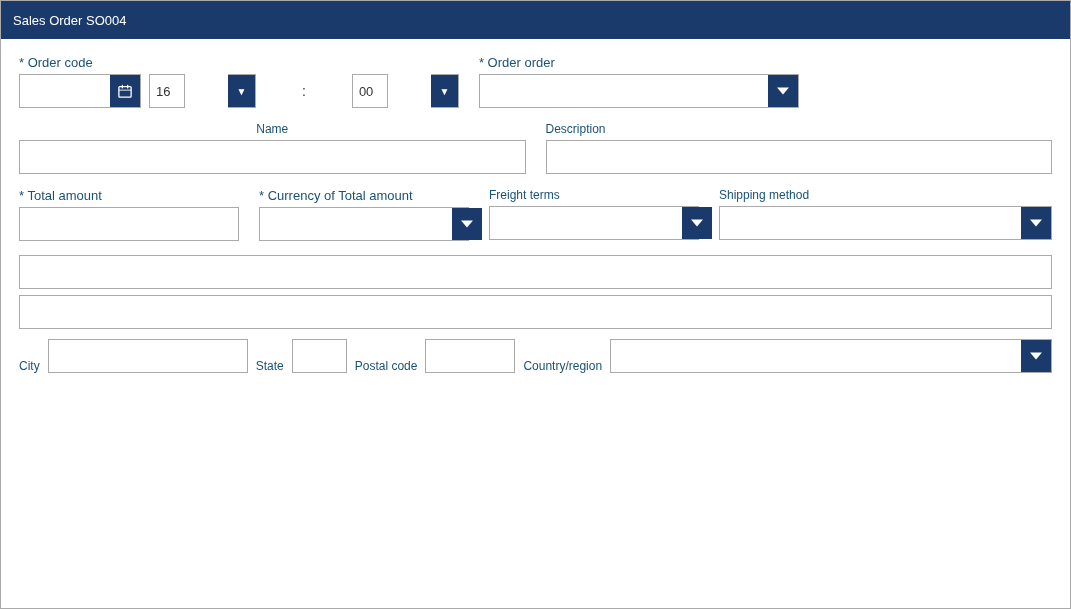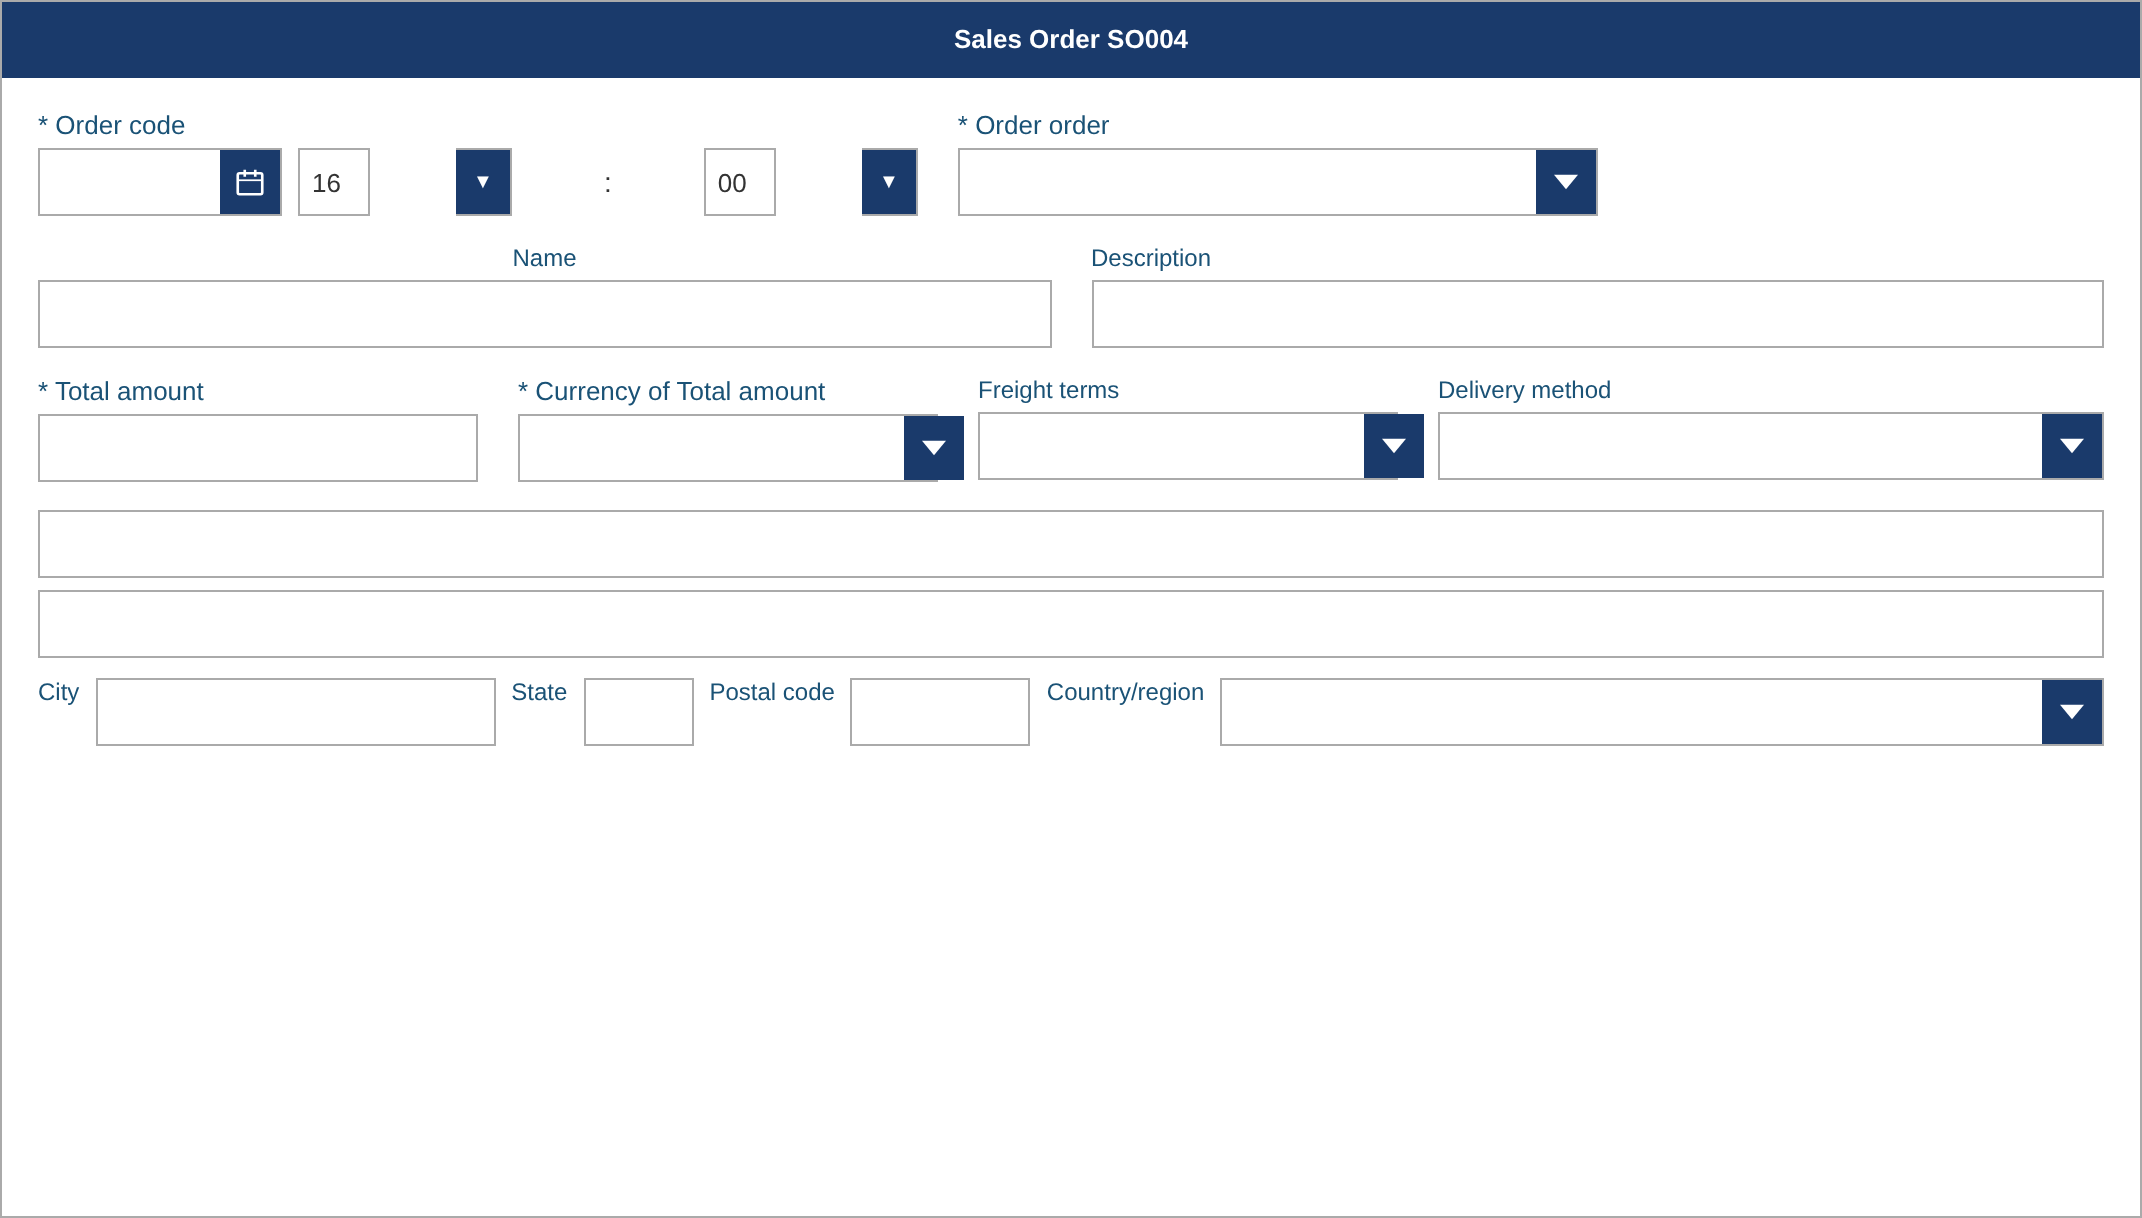--- a/index.html
+++ b/index.html
@@ -1,39 +1,39 @@
 <!DOCTYPE html>
 <html><head>
   <meta charset="utf-8">
   <style>
     * { box-sizing: border-box; margin: 0; padding: 0; font-family: Arial, sans-serif; font-size: 13px; }
     body { background: #fff; width: 1071px; height: 609px; overflow: hidden; }
     .window { width: 1071px; height: 609px; display: flex; flex-direction: column; border: 1px solid #aaa; }
-    .title-bar { background: #1a3a6b; color: #fff; text-align: center; padding: 10px 12px; font-size: 16px; font-weight: bold; flex-shrink: 0; }
+    .title-bar { background: #1a3a6b; color: #fff; padding: 10px 12px; font-size: 16px; font-weight: normal; flex-shrink: 0; }
     .content { flex: 1; overflow-y: auto; padding: 16px 18px; background: #fff; position: relative; }
     .section-row { display: flex; gap: 20px; margin-bottom: 14px; align-items: flex-start; }
     .field-group { display: flex; flex-direction: column; gap: 4px; }
     .field-label { color: #1a5276; font-size: 12px; }
     input[type="text"] { border: 1px solid #aaa; padding: 6px 8px; height: 34px; color: #333; font-size: 13px; background: #fff; }
     .select-wrapper { display: flex; align-items: center; border: 1px solid #aaa; height: 34px; background: #fff; }
     .select-wrapper input { border: none; height: 100%; flex: 1; padding: 0 8px; font-size: 13px; color: #333; background: transparent; }
     .select-btn { background: #1a3a6b; color: #fff; border: none; height: 100%; width: 30px; cursor: pointer; display: flex; align-items: center; justify-content: center; flex-shrink: 0; }
     .select-btn svg { width: 12px; height: 12px; fill: #fff; }
     .date-wrapper { display: flex; align-items: center; border: 1px solid #aaa; height: 34px; background: #fff; }
     .date-wrapper input { border: none; height: 100%; flex: 1; padding: 0 8px; font-size: 13px; color: #333; min-width: 80px; }
     .calendar-btn { background: #1a3a6b; color: #fff; border: none; height: 100%; width: 30px; cursor: pointer; display: flex; align-items: center; justify-content: center; }
     .time-select { display: flex; align-items: center; height: 34px; gap: 43px; }
     .time-val { border: 1px solid #aaa; height: 34px; padding: 0 6px; background: #fff; font-size: 13px; color: #333; display: flex; align-items: center; min-width: 36px; }
     .time-drop { background: #1a3a6b; color: #fff; border: 1px solid #aaa; border-left: none; height: 34px; width: 28px; cursor: pointer; display: flex; align-items: center; justify-content: center; }
     .colon { padding: 0 3px; font-size: 14px; color: #333; display: flex; align-items: center; height: 34px; }
     .full-width-input { width: 100%; }
     .delivery-section { margin-bottom: 10px; }
     .delivery-label { color: #1a5276; font-size: 12px; margin-bottom: 6px; }
     .delivery-input { width: 100%; border: 1px solid #aaa; padding: 6px 8px; height: 34px; color: #333; font-size: 13px; margin-bottom: 6px; }
-    .city-row { display: flex; align-items: flex-start; gap: 8px; margin-top: 4px; }
+    .city-row { display: flex; align-items: flex-end; gap: 8px; margin-top: 4px; }
     .city-label { color: #1a5276; font-size: 12px; white-space: nowrap; }
     .city-input { border: 1px solid #aaa; padding: 6px 8px; height: 34px; color: #333; font-size: 13px; }
     .country-select { display: flex; align-items: center; border: 1px solid #aaa; height: 34px; background: #fff; }
     .country-select input { border: none; height: 100%; flex: 1; padding: 0 8px; font-size: 13px; color: #333; background: transparent; }
     .country-btn { background: #1a3a6b; color: #fff; border: none; height: 100%; width: 30px; cursor: pointer; display: flex; align-items: center; justify-content: center; }
   </style>
 </head>
 <body>
 
 <div class="window">
@@ -128,21 +128,21 @@
           <input type="text" style="">
           <button class="select-btn">
             <svg viewBox="0 0 10 6">
                 <path d="M0 0l5 6 5-6z"></path>
               </svg>
           </button>
         </div>
       </div>
 
       <div class="field-group" style="flex:1;">
-        <div class="field-label">Delivery method</div>
+        <div class="field-label">Shipping method</div>
         <div class="select-wrapper">
           <input type="text" style="">
           <button class="select-btn">
             <svg viewBox="0 0 10 6">
                 <path d="M0 0l5 6 5-6z"></path>
               </svg>
           </button>
         </div>
       </div>
     </div>

